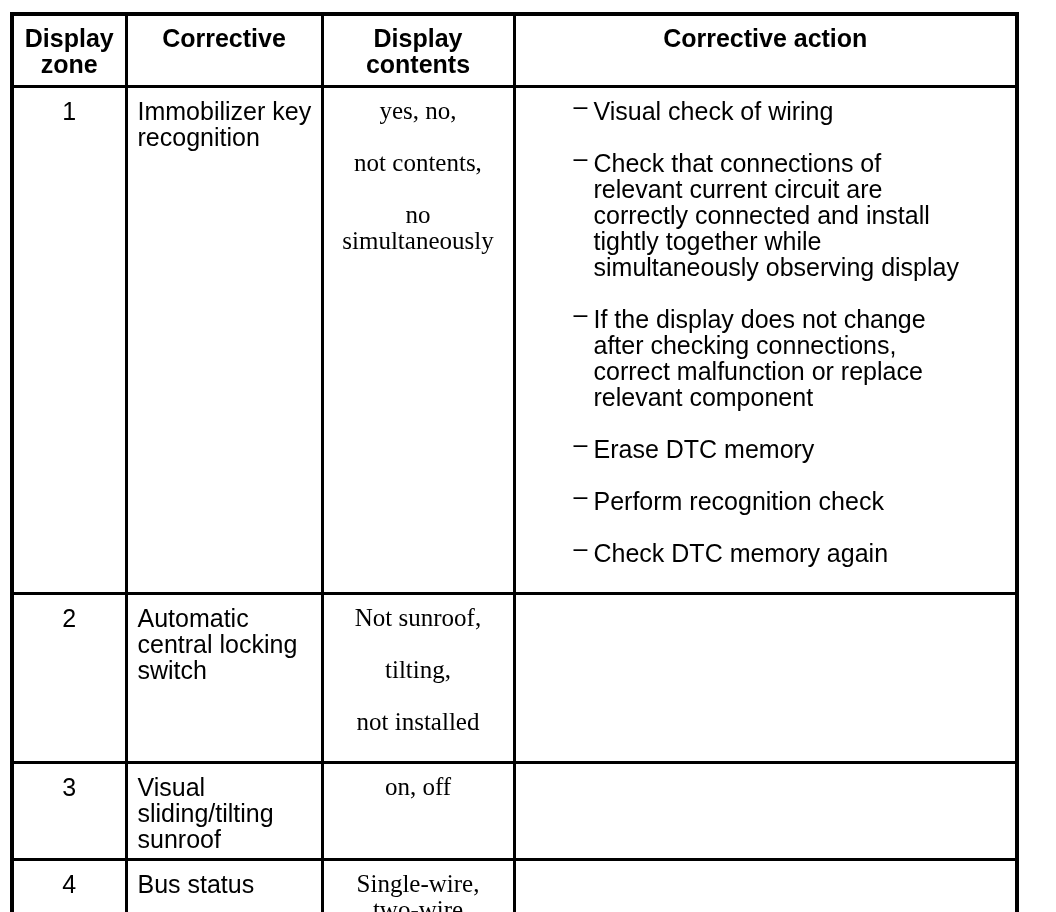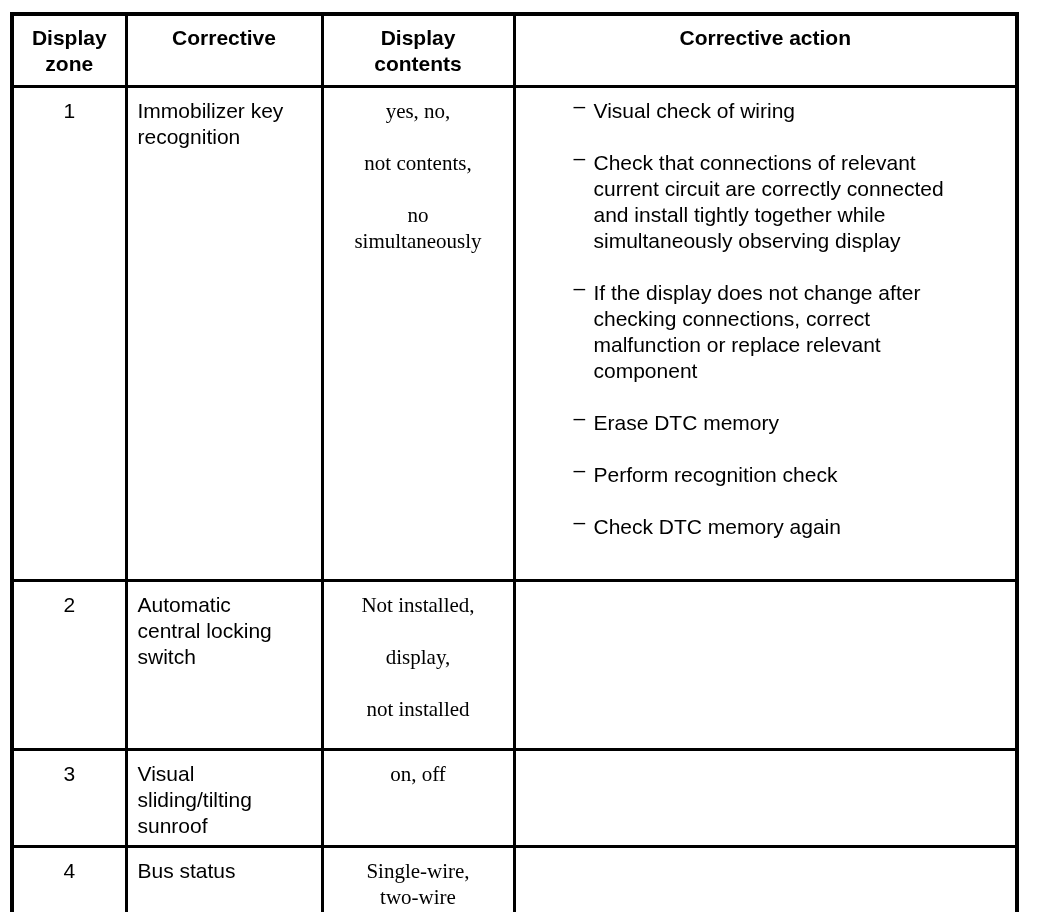--- a/index.html
+++ b/index.html
@@ -6,21 +6,21 @@
     margin: 0;
     padding: 0;
     background: #ffffff;
   }
   .page {
     position: relative;
     width: 1056px;
     height: 912px;
     background: #ffffff;
     font-family: "Liberation Sans", sans-serif;
-    font-size: 21px;
+    font-size: 25px;
     line-height: 26px;
     color: #000000;
   }
   table.grid {
     position: absolute;
     left: 10px;
     top: 12px;
     width: 1005px;
     border-collapse: collapse;
     table-layout: fixed;
@@ -137,22 +137,22 @@
               <span class="action-text">Check DTC memory again</span>
             </div>
           </td>
         </tr>
         <tr>
           <td class="c-zone">2</td>
           <td class="c-des">Automatic
 central locking
 switch</td>
           <td class="c-cont">
-            <div class="content-item">Not installed,</div>
-            <div class="content-item">display,</div>
+            <div class="content-item">Not sunroof,</div>
+            <div class="content-item">tilting,</div>
             <div class="content-item">not installed</div>
           </td>
           <td class="c-act"></td>
         </tr>
         <tr>
           <td class="c-zone">3</td>
           <td class="c-des">Visual
 sliding/tilting
 sunroof</td>
           <td class="c-cont">

